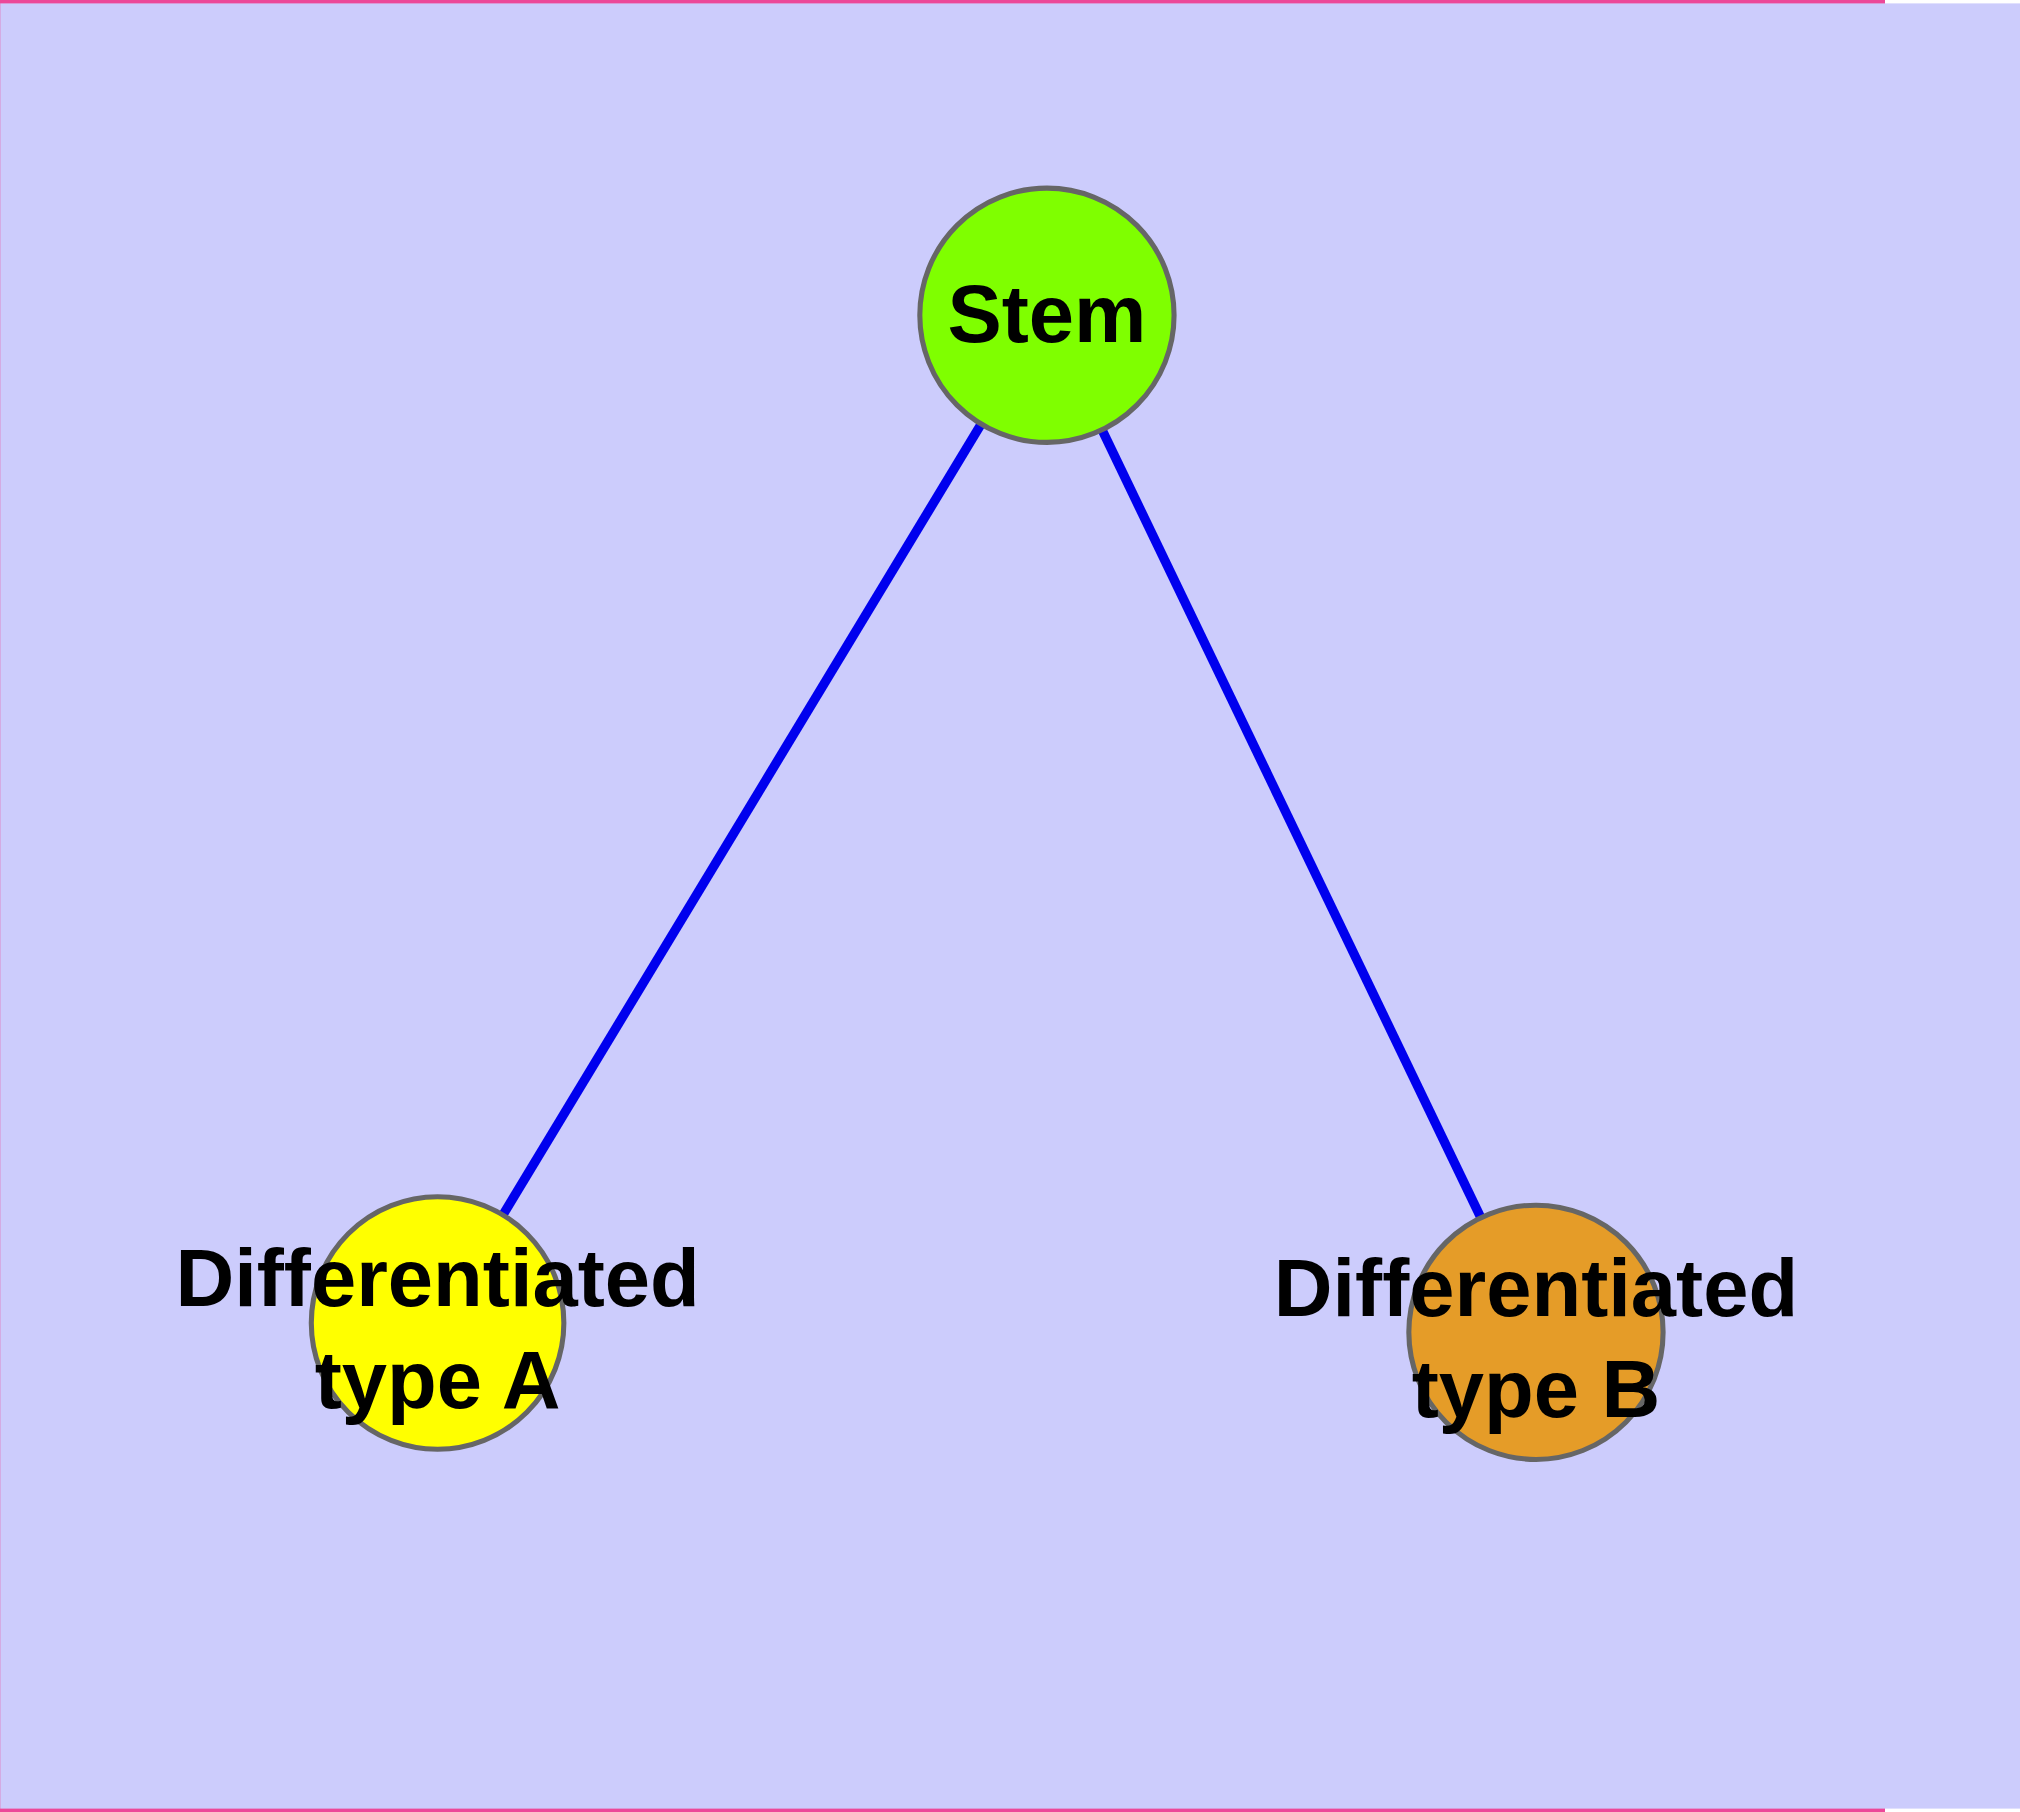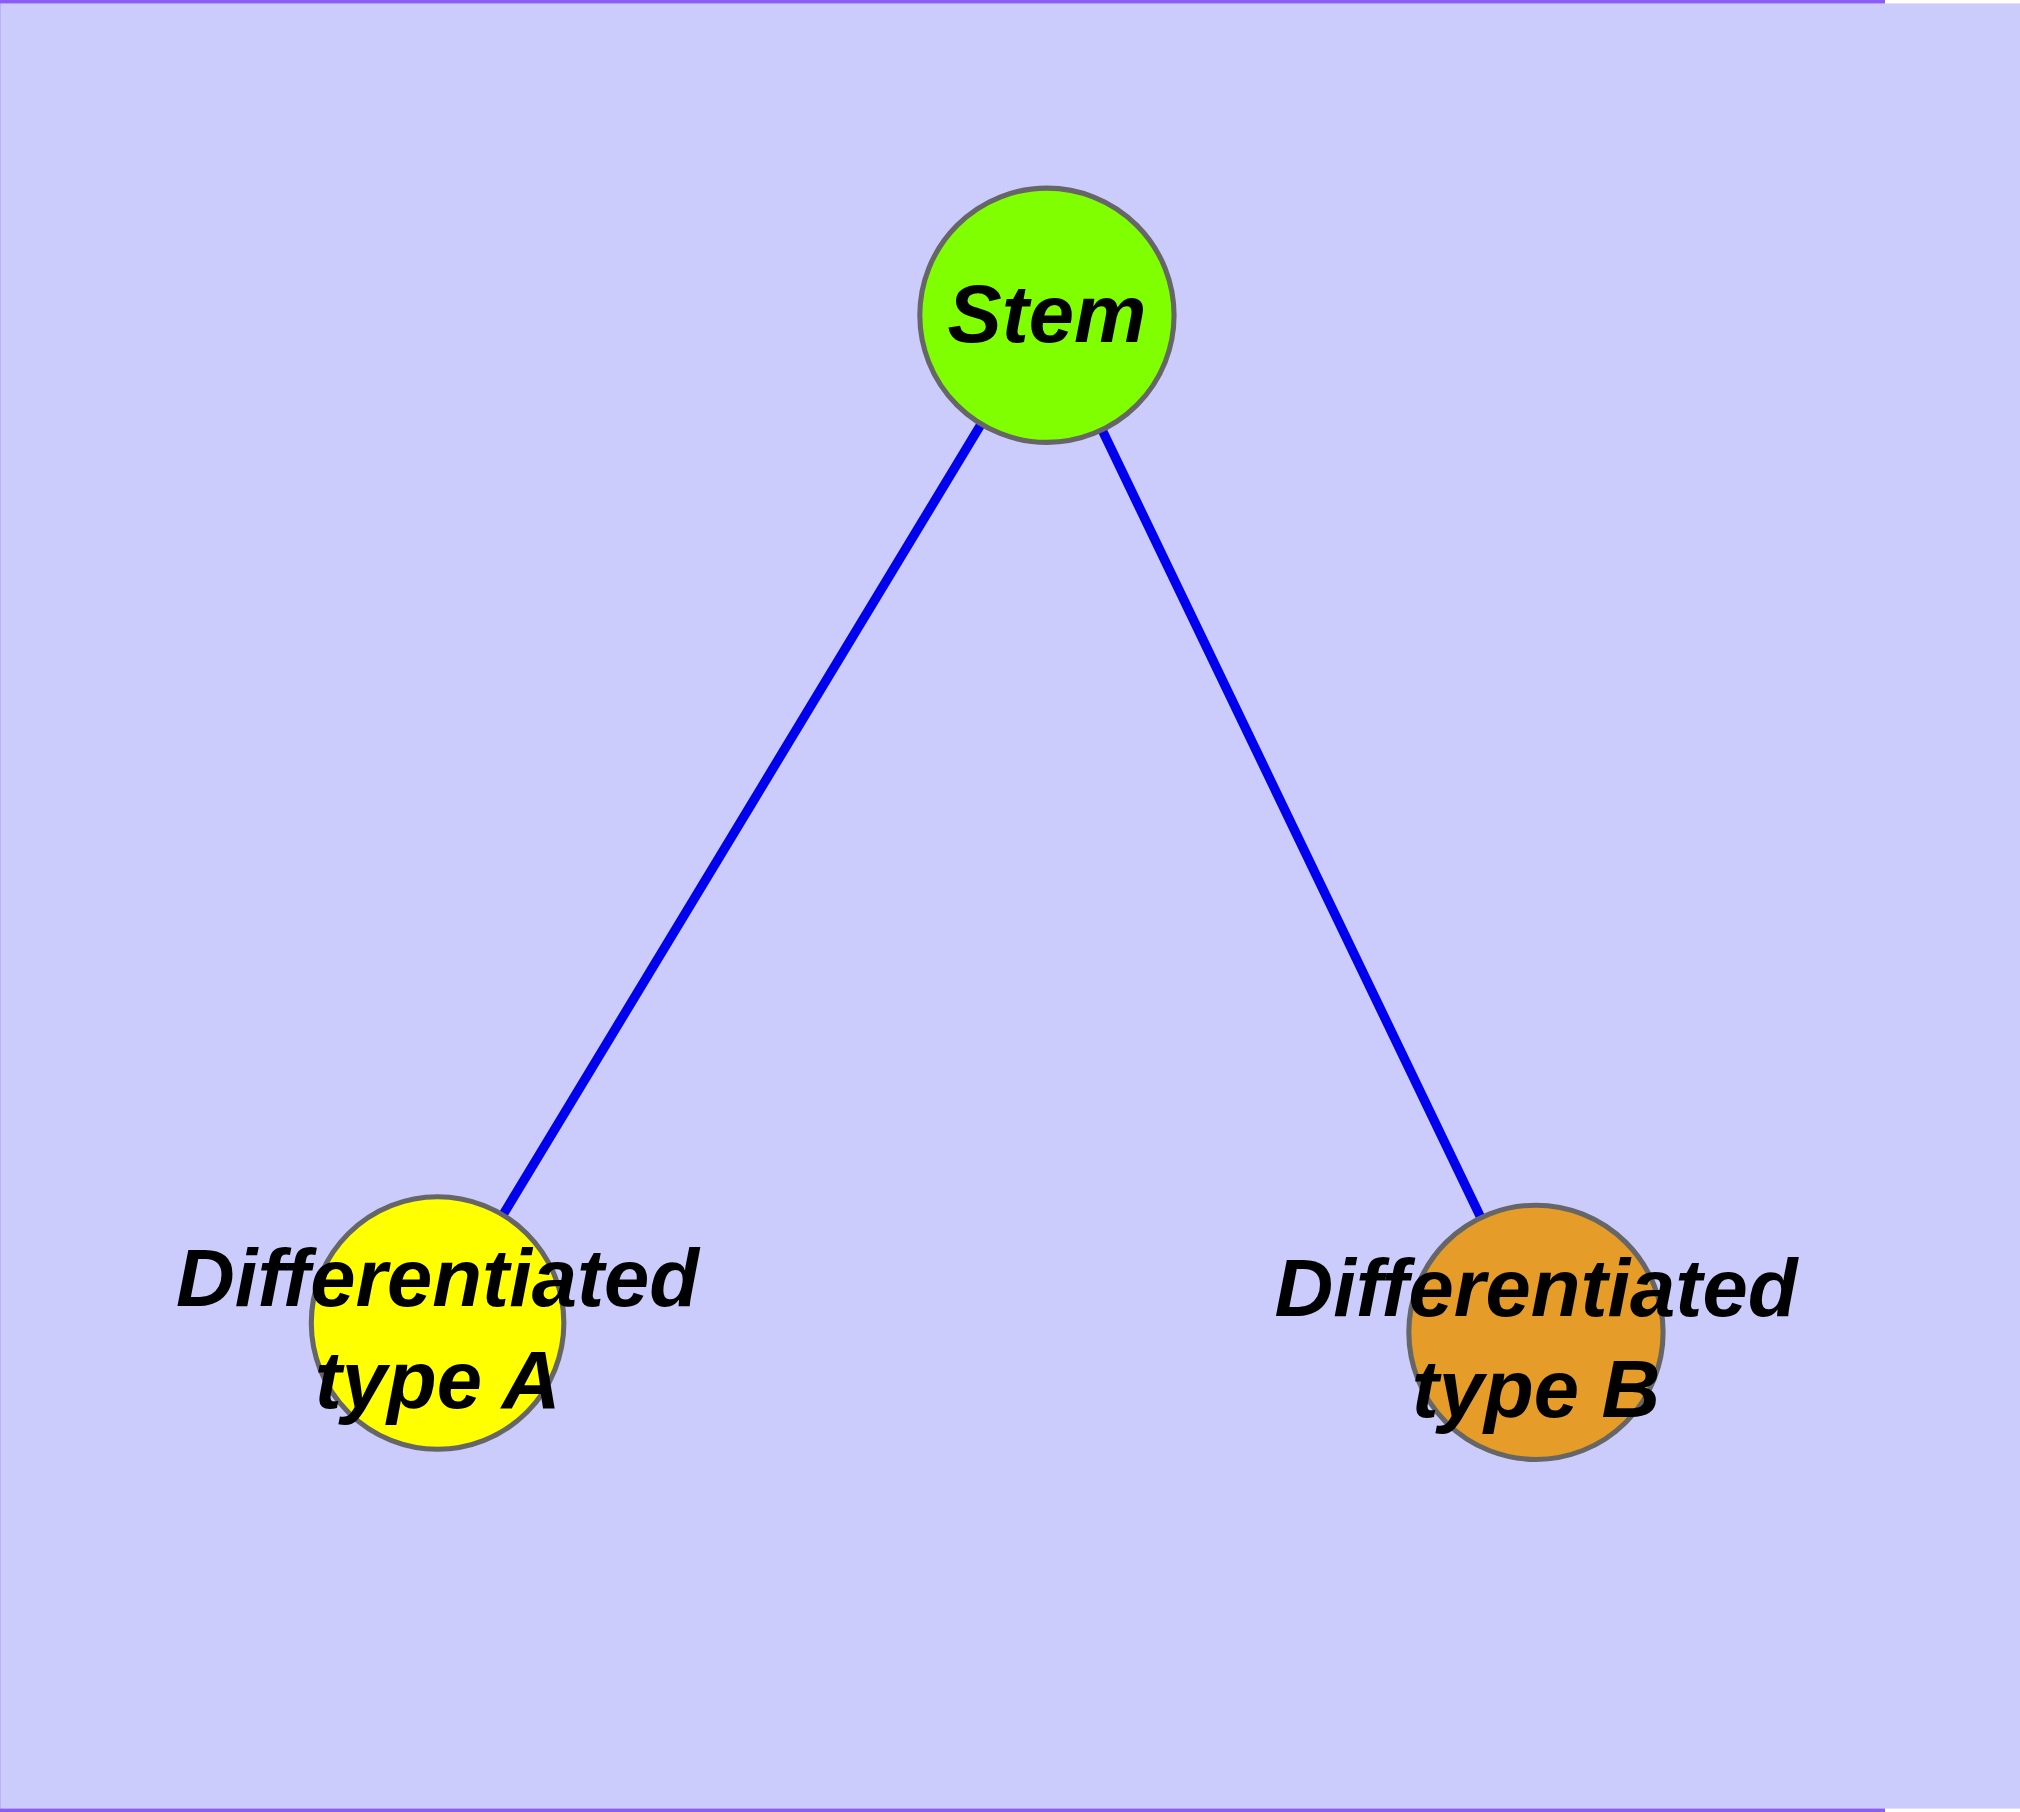--- a/index.html
+++ b/index.html
@@ -11,22 +11,21 @@
   body {
     width: 2021px;
     height: 1812px;
     overflow: hidden;
     font-family: "Liberation Sans", sans-serif;
   }
   #graph-canvas {
     position: relative;
     width: 1885px;
     height: 1812px;
-    background: #8b5cf6;
-    font-style: italic;
+    background: #ec4899;
   }
   #graph-svg {
     position: absolute;
     top: 0;
     left: 0;
     width: 2021px;
     height: 1812px;
     display: block;
   }
   .node-label {

